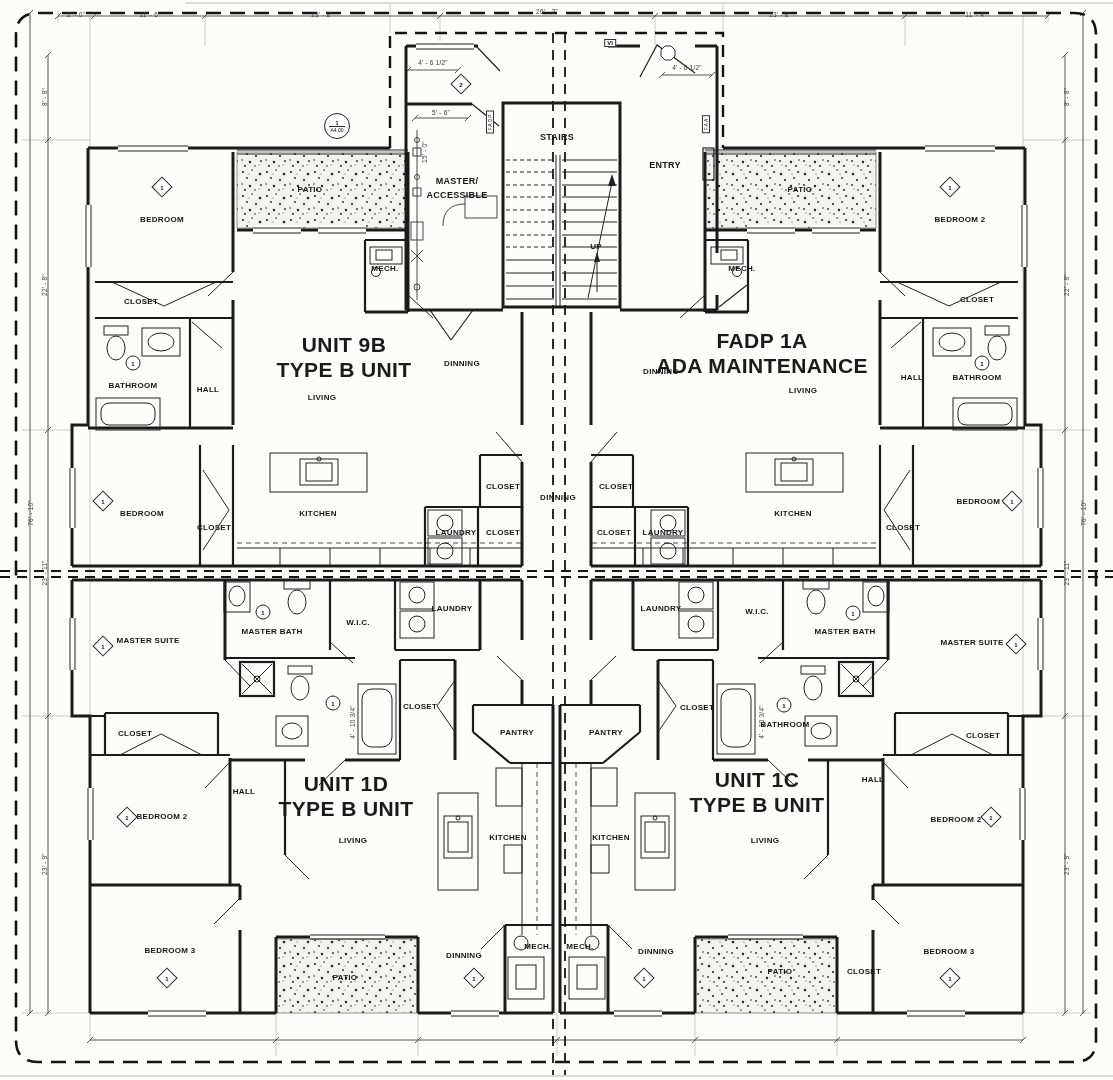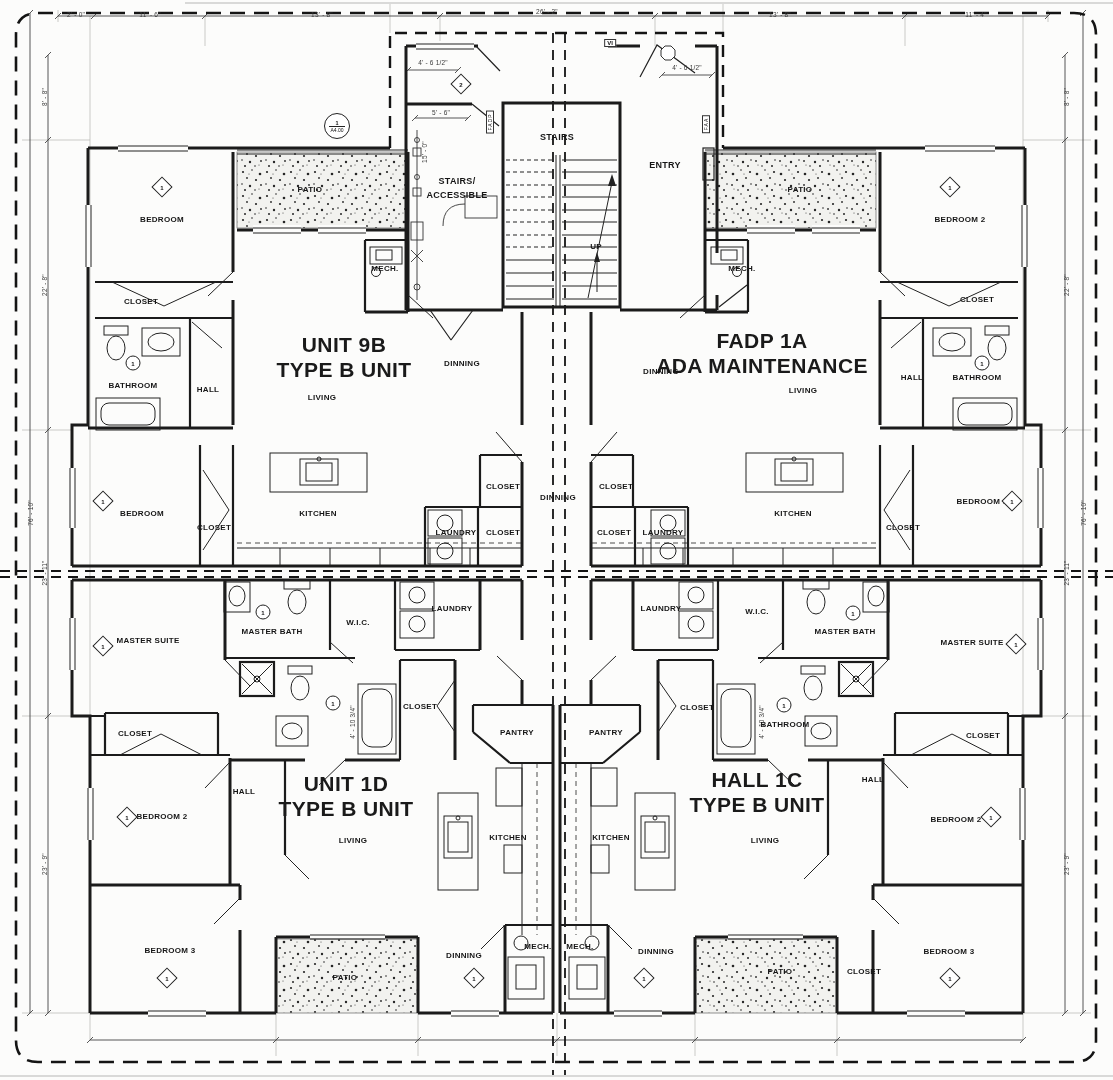--- a/index.html
+++ b/index.html
@@ -295,27 +295,27 @@
 <span class="dim dimv" style="left:424px;top:152px">15' - 0"</span>
 <span class="dim dimv" style="left:352px;top:722px">4' - 10 3/4"</span>
 <span class="dim dimv" style="left:761px;top:722px">4' - 10 3/4"</span>
 
 <span class="ttl" style="left:344px;top:345px">UNIT 9B</span>
 <span class="ttl" style="left:344px;top:370px">TYPE B UNIT</span>
 <span class="ttl" style="left:762px;top:341px">FADP 1A</span>
 <span class="ttl" style="left:762px;top:366px">ADA MAINTENANCE</span>
 <span class="ttl" style="left:346px;top:784px">UNIT 1D</span>
 <span class="ttl" style="left:346px;top:809px">TYPE B UNIT</span>
-<span class="ttl" style="left:757px;top:780px">HALL 1C</span>
+<span class="ttl" style="left:757px;top:780px">UNIT 1C</span>
 <span class="ttl" style="left:757px;top:805px">TYPE B UNIT</span>
 
 <span class="lbl big" style="left:557px;top:137px">STAIRS</span>
 <span class="lbl" style="left:596px;top:246px">UP</span>
 <span class="lbl big" style="left:665px;top:165px">ENTRY</span>
-<span class="lbl big" style="left:457px;top:181px">STAIRS/</span>
+<span class="lbl big" style="left:457px;top:181px">MASTER/</span>
 <span class="lbl big" style="left:457px;top:195px">ACCESSIBLE</span>
 <span class="lbl" style="left:558px;top:497px">DINNING</span>
 
 <span class="lbl" style="left:310px;top:189px">PATIO</span>
 <span class="lbl" style="left:162px;top:219px">BEDROOM</span>
 <span class="lbl" style="left:141px;top:301px">CLOSET</span>
 <span class="lbl" style="left:133px;top:385px">BATHROOM</span>
 <span class="lbl" style="left:208px;top:389px">HALL</span>
 <span class="lbl" style="left:385px;top:268px">MECH.</span>
 <span class="lbl" style="left:462px;top:363px">DINNING</span>

